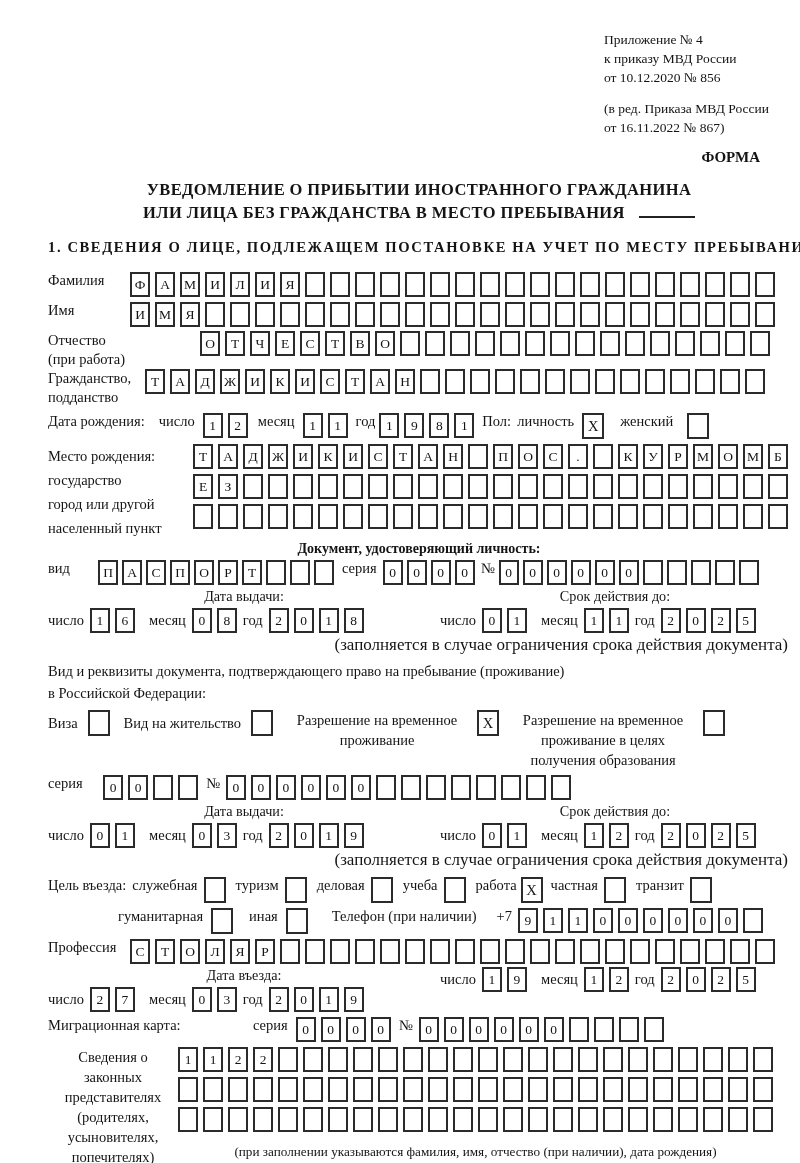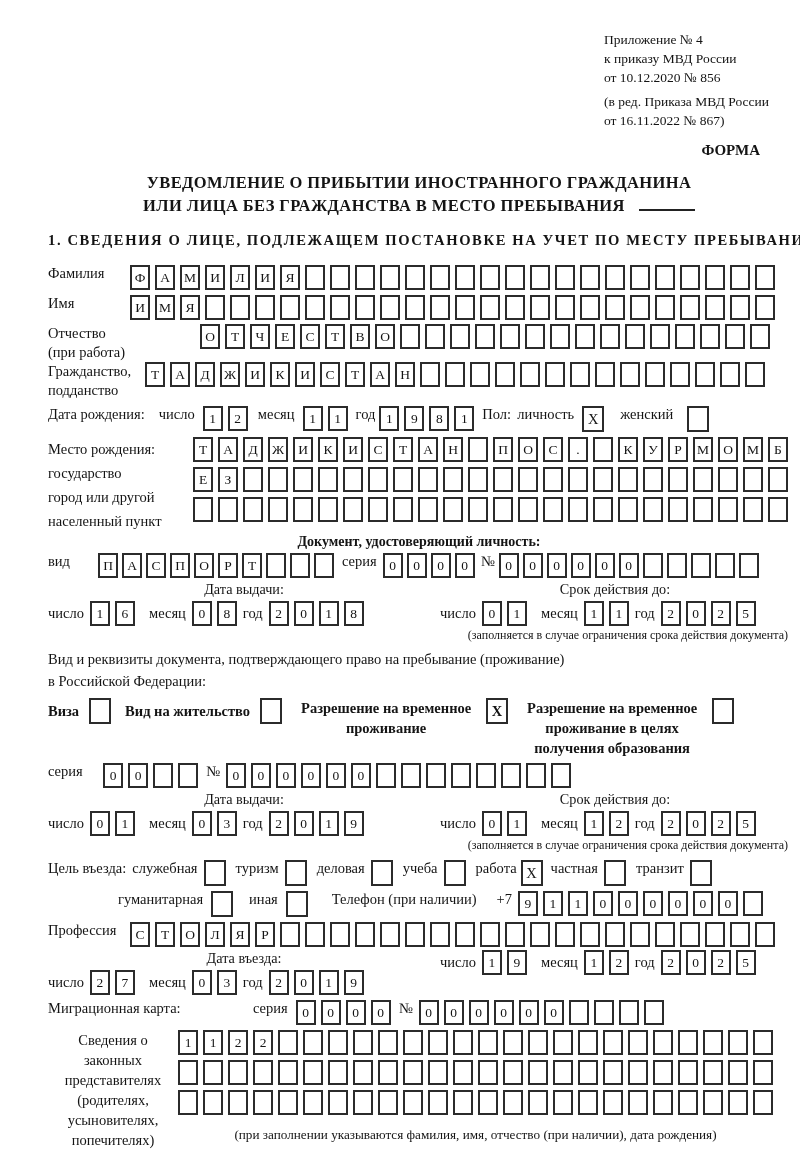--- a/index.html
+++ b/index.html
@@ -2,21 +2,21 @@
 <html><head>
 <meta charset="utf-8">
 <style>
   html,body{margin:0;padding:0;background:#fff;}
   body{width:800px;height:1163px;overflow:hidden;color:#141414;
        font-family:"Liberation Serif","DejaVu Serif",serif;}
   .page{width:742px;padding:30px 0 0 48px;position:relative;}
 
   
   .hdr{margin-left:auto;width:186px;font-size:13.5px;line-height:19px;}
-  .hdr .gap{margin-top:5px;}
+  .hdr .gap{margin-top:12px;}
   .forma{margin-top:12px;text-align:right;padding-right:30px;
          font-weight:bold;font-size:15px;}
 
   
   .title{margin-top:12px;text-align:center;font-weight:bold;font-size:16.5px;
          letter-spacing:.4px;line-height:23px;}
   .t-underline{display:inline-block;width:56px;border-bottom:2px solid #222;
                margin-left:14px;vertical-align:baseline;}
   .sect{margin-top:15px;font-weight:bold;font-size:14.6px;letter-spacing:1.6px;
         white-space:nowrap;}
@@ -46,25 +46,25 @@
   .col-cells{display:flex;flex-direction:column;gap:5px;}
 
   .doc-heading{margin-top:1px;text-align:center;font-weight:bold;font-size:14px;}
 
   
   .dates{display:flex;margin-top:3px;}
   .dg-left{width:392px;flex:0 0 auto;}
   .dg-right{flex:1 1 auto;}
   .dg-title{text-align:center;font-size:14.2px;margin-bottom:3px;}
   .dg-row{display:flex;align-items:center;gap:6px;}
-  .note{margin-top:2px;text-align:right;font-size:12px;padding-right:2px;}
+  .note{margin-top:2px;text-align:right;font-size:17px;padding-right:2px;}
   .plain{margin-top:7px;font-size:14.5px;line-height:19px;}
 
   
-  .opts{display:flex;align-items:flex-start;margin-top:7px;gap:14px;font-weight:bold;}
+  .opts{display:flex;align-items:flex-start;margin-top:7px;gap:14px;}
   .opt{display:flex;align-items:flex-start;gap:10px;}
   .opt .lbl{line-height:26px;}
   .opt-multi{width:180px;text-align:center;font-size:14.5px;line-height:20px;}
 
   
   .lr-note{margin-top:7px;font-size:13.2px;text-align:center;}
 </style>
 </head>
 <body>
 

